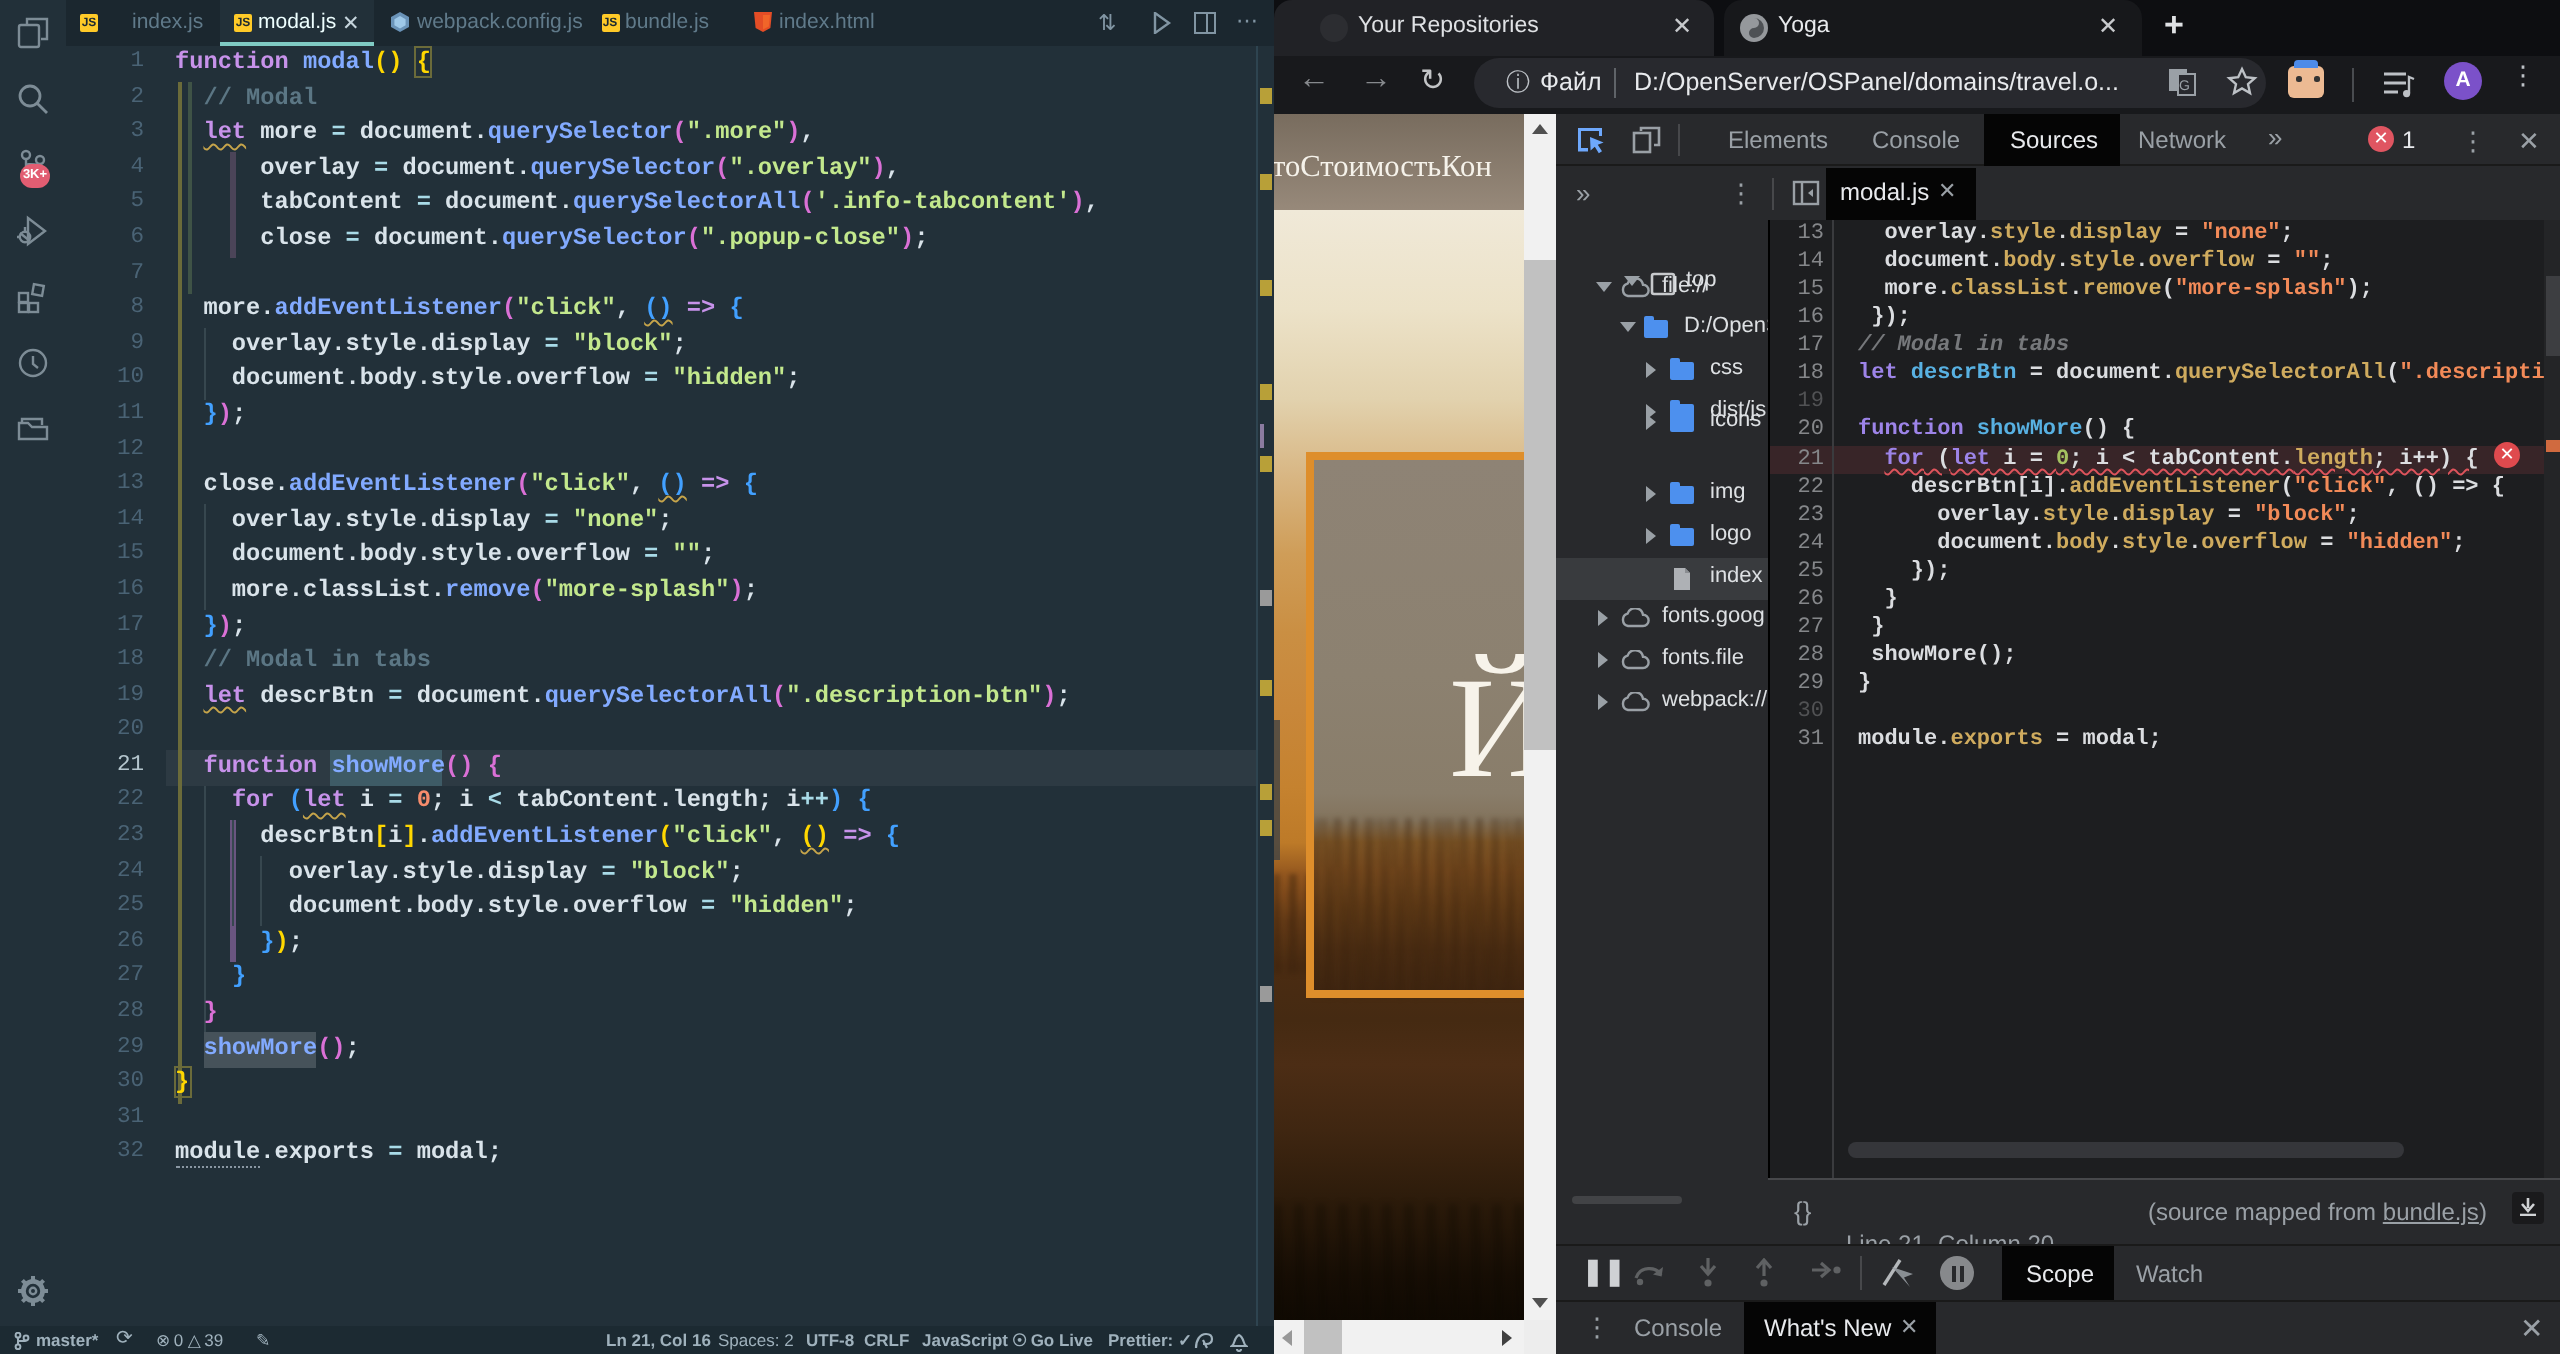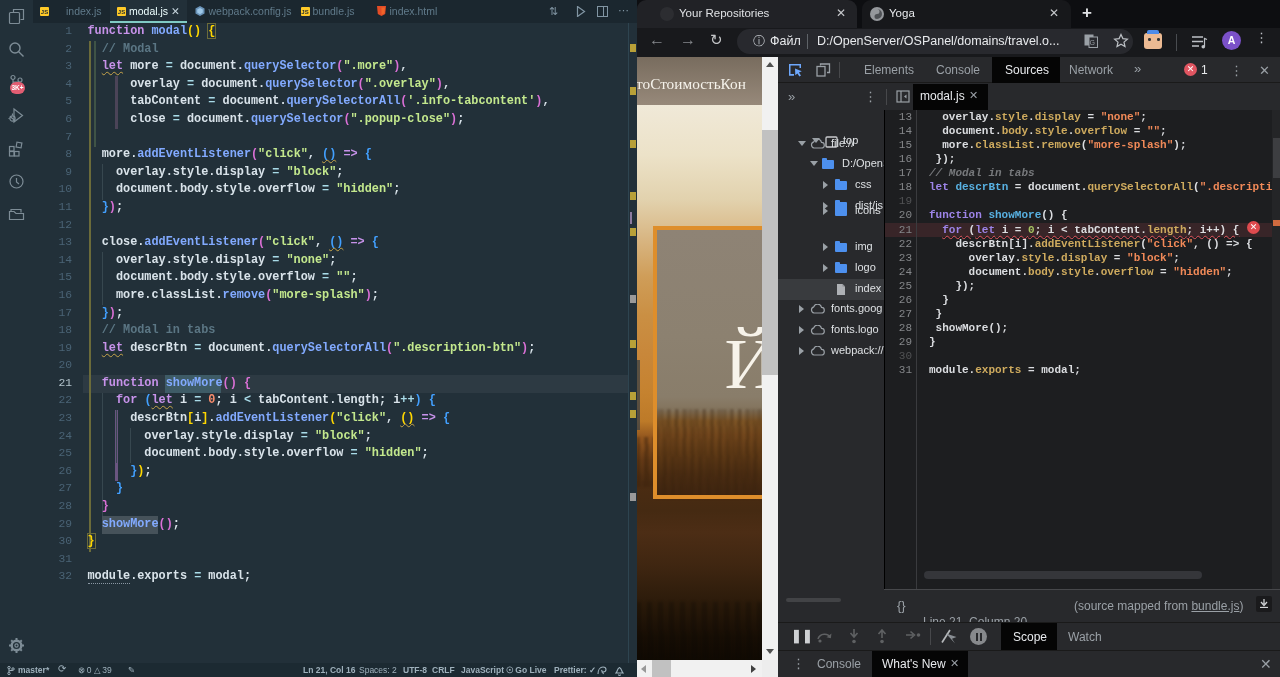--- a/index.html
+++ b/index.html
@@ -423,21 +423,21 @@
             <svg class="cloud" style="left:32px;" width="15" height="10" viewBox="0 0 15 10" fill="none" stroke="#9aa0a6" stroke-width="1.2">
               <path d="M4 9 H11.5 A2.8 2.8 0 0 0 11.5 3.4 A4 4 0 0 0 3.8 2.8 A3.2 3.2 0 0 0 4 9 Z"></path>
             </svg>
             <span class="tlbl" style="left:53px;">fonts.goog</span>
           </div>
         <div class="trow" style="top:210px;">
             <div class="tarr arrr" style="left:21px;"></div>
             <svg class="cloud" style="left:32px;" width="15" height="10" viewBox="0 0 15 10" fill="none" stroke="#9aa0a6" stroke-width="1.2">
               <path d="M4 9 H11.5 A2.8 2.8 0 0 0 11.5 3.4 A4 4 0 0 0 3.8 2.8 A3.2 3.2 0 0 0 4 9 Z"></path>
             </svg>
-            <span class="tlbl" style="left:53px;">fonts.logo</span>
+            <span class="tlbl" style="left:53px;">fonts.file</span>
           </div>
         <div class="trow" style="top:230.7px;">
             <div class="tarr arrr" style="left:21px;"></div>
             <svg class="cloud" style="left:32px;" width="15" height="10" viewBox="0 0 15 10" fill="none" stroke="#9aa0a6" stroke-width="1.2">
               <path d="M4 9 H11.5 A2.8 2.8 0 0 0 11.5 3.4 A4 4 0 0 0 3.8 2.8 A3.2 3.2 0 0 0 4 9 Z"></path>
             </svg>
             <span class="tlbl" style="left:53px;">webpack://</span>
           </div>
         <div class="abs" style="left:8px;top:488px;width:55px;height:4px;background:#424346;border-radius:2px;"></div>
       </div>

